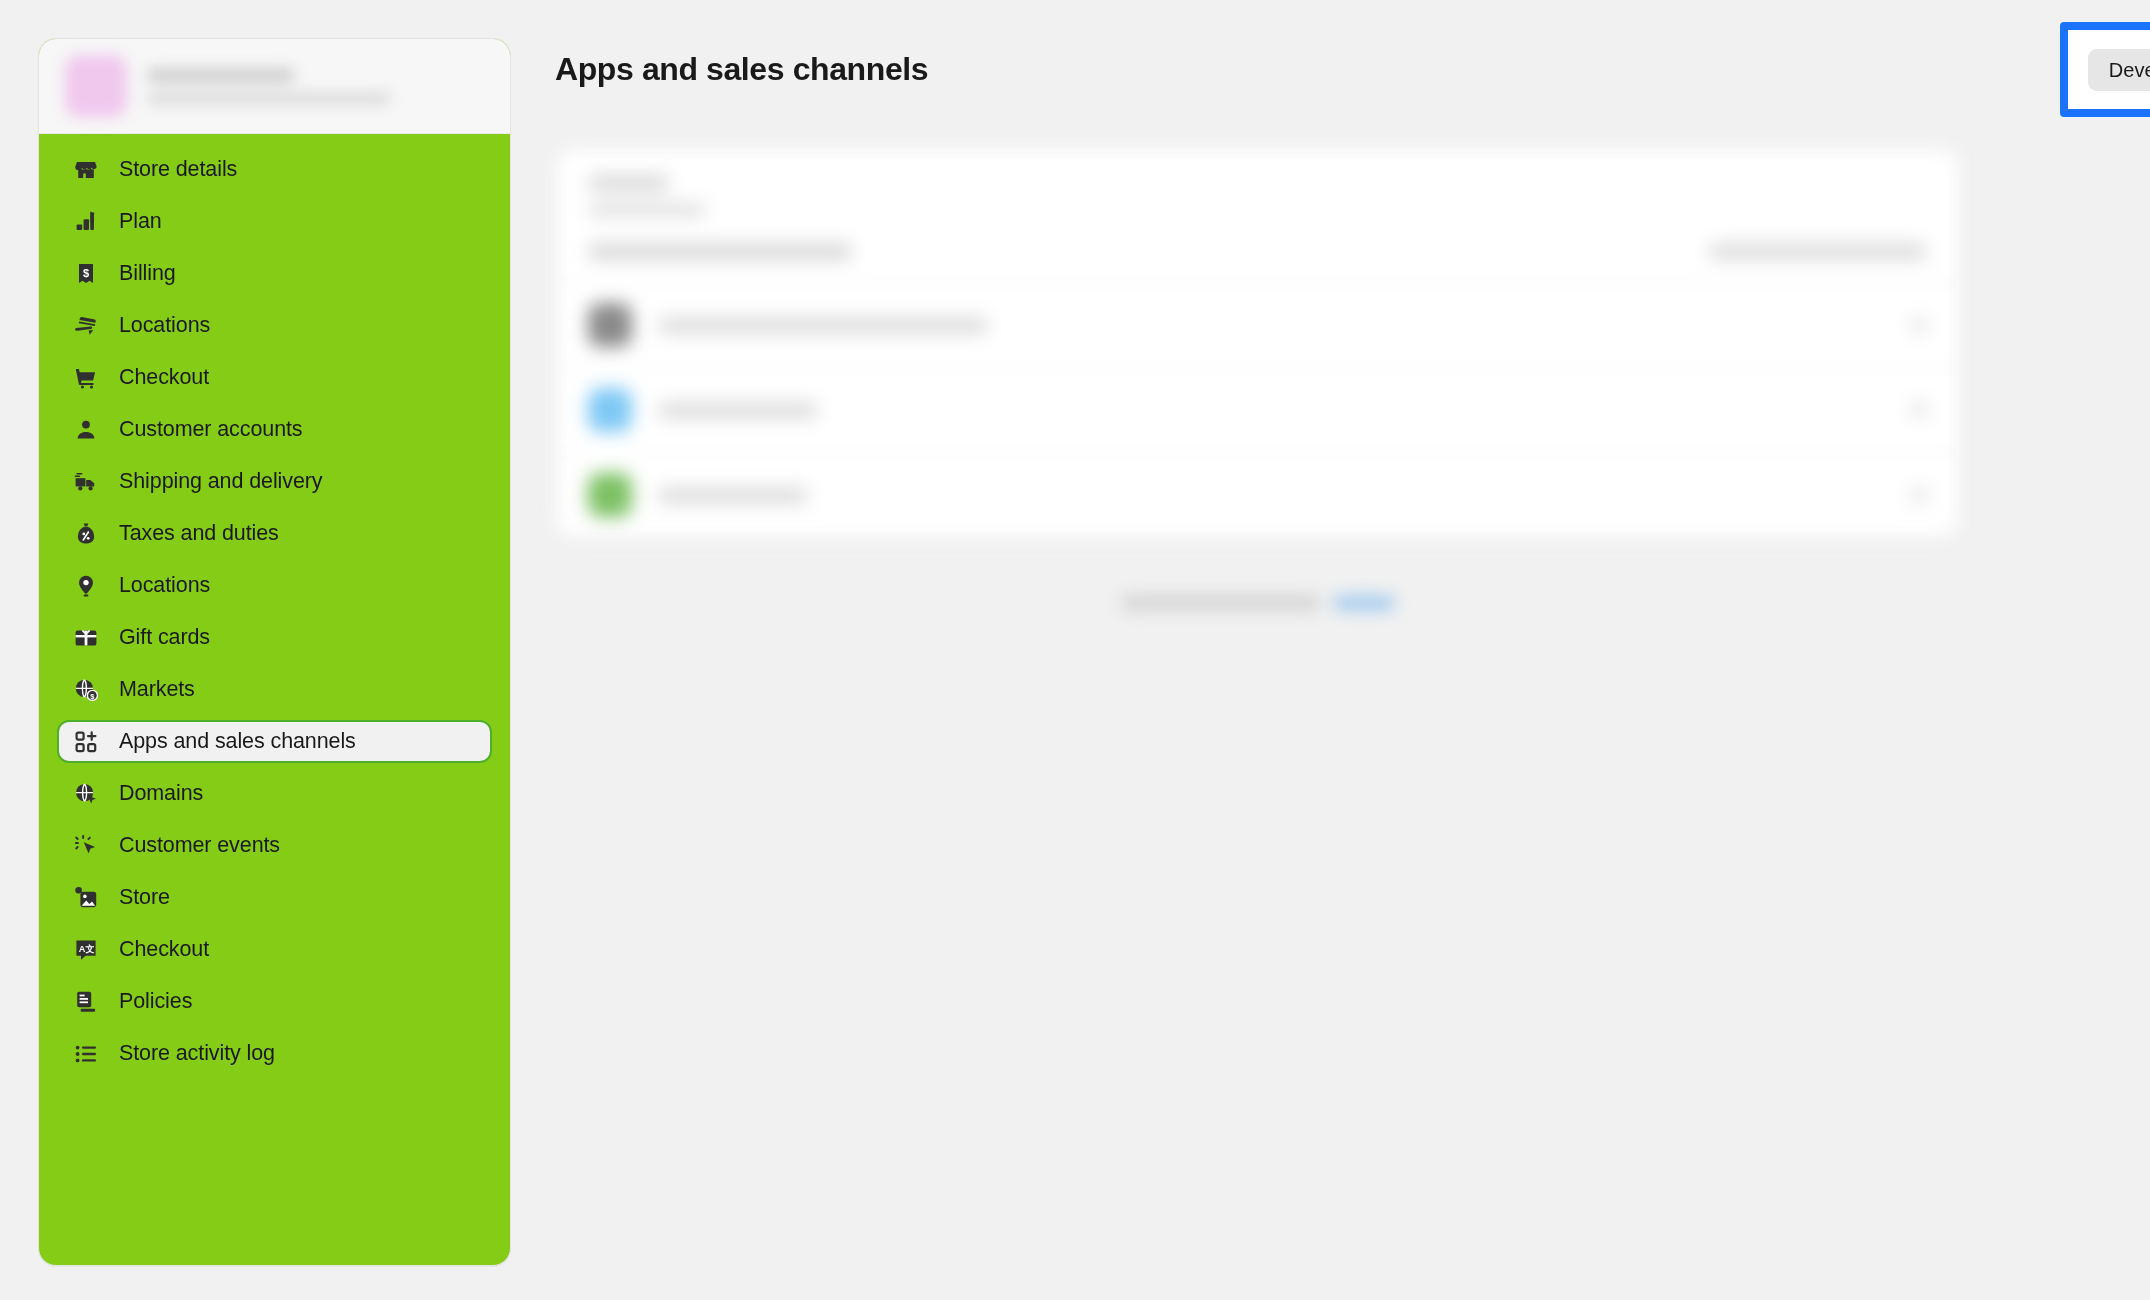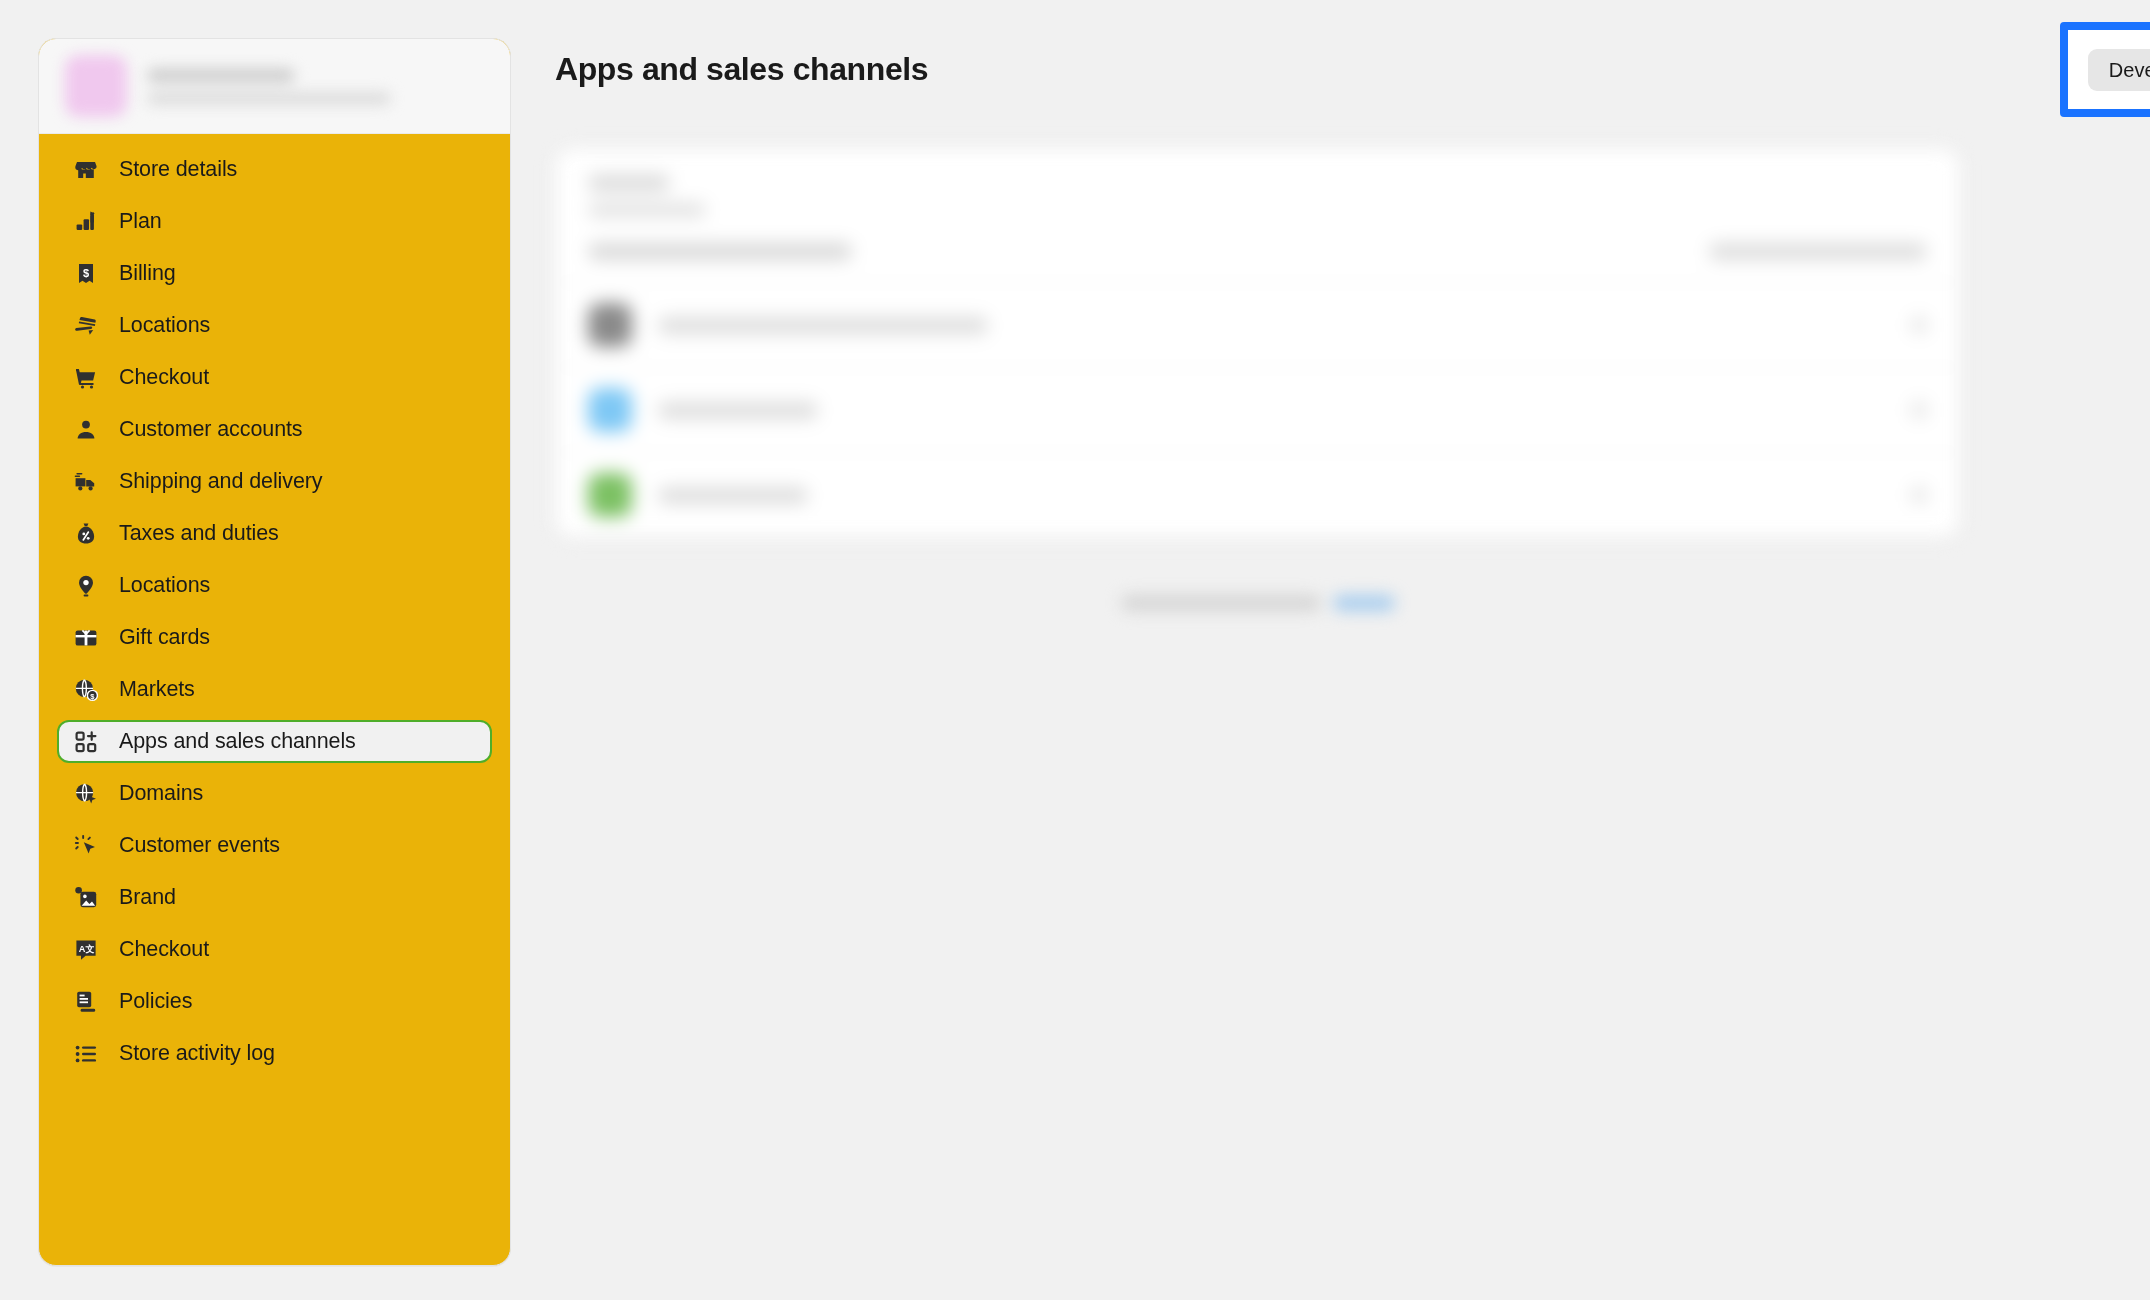--- a/index.html
+++ b/index.html
@@ -24,21 +24,21 @@
     background: #f1f1f1;
   }
 
   
   .sidebar {
     position: absolute;
     left: 38px;
     top: 38px;
     width: 473px;
     height: 1228px;
-    background: #eab308;
+    background: #84cc16;
     border: 1px solid #e3e3e3;
     border-radius: 18px;
     box-shadow: 0 1px 0 rgba(0,0,0,0.04);
     overflow: hidden;
   }
 
   .store-header {
     height: 95px;
     background: #f7f7f7;
     border-bottom: 1px solid #ebebeb;
@@ -371,21 +371,21 @@
         </div>
         <div class="nav-item">
           <span class="nav-icon">
             <svg width="24" height="24" viewBox="0 0 24 24" fill="currentColor">
               <rect x="6.4" y="5.8" width="15.8" height="15.4" rx="2.4"></rect>
               <circle cx="10.9" cy="10.4" r="1.8" fill="#ffffff"></circle>
               <path d="M7.6 19.8l4.6-5.4 3.2 3.6 2.6-2.4 3.2 4.2z" fill="#ffffff"></path>
               <circle cx="4.6" cy="4.3" r="3.3"></circle>
             </svg>
           </span>
-          <span class="nav-label">Brand</span>
+          <span class="nav-label">Store</span>
         </div>
         <div class="nav-item">
           <span class="nav-icon">
             <svg width="24" height="24" viewBox="0 0 24 24" fill="currentColor">
               <path d="M2.4 2.6h19.2v15.2H11.6l-4.6 4v-4H2.4z" rx="2"></path>
               <text x="8" y="13.6" font-size="9.2" font-family="Liberation Sans, sans-serif" font-weight="bold" text-anchor="middle" fill="#ffffff">A</text>
               <text x="16" y="14" font-size="9" font-family="DejaVu Sans, sans-serif" font-weight="bold" text-anchor="middle" fill="#ffffff">文</text>
             </svg>
           </span>
           <span class="nav-label">Checkout</span>

